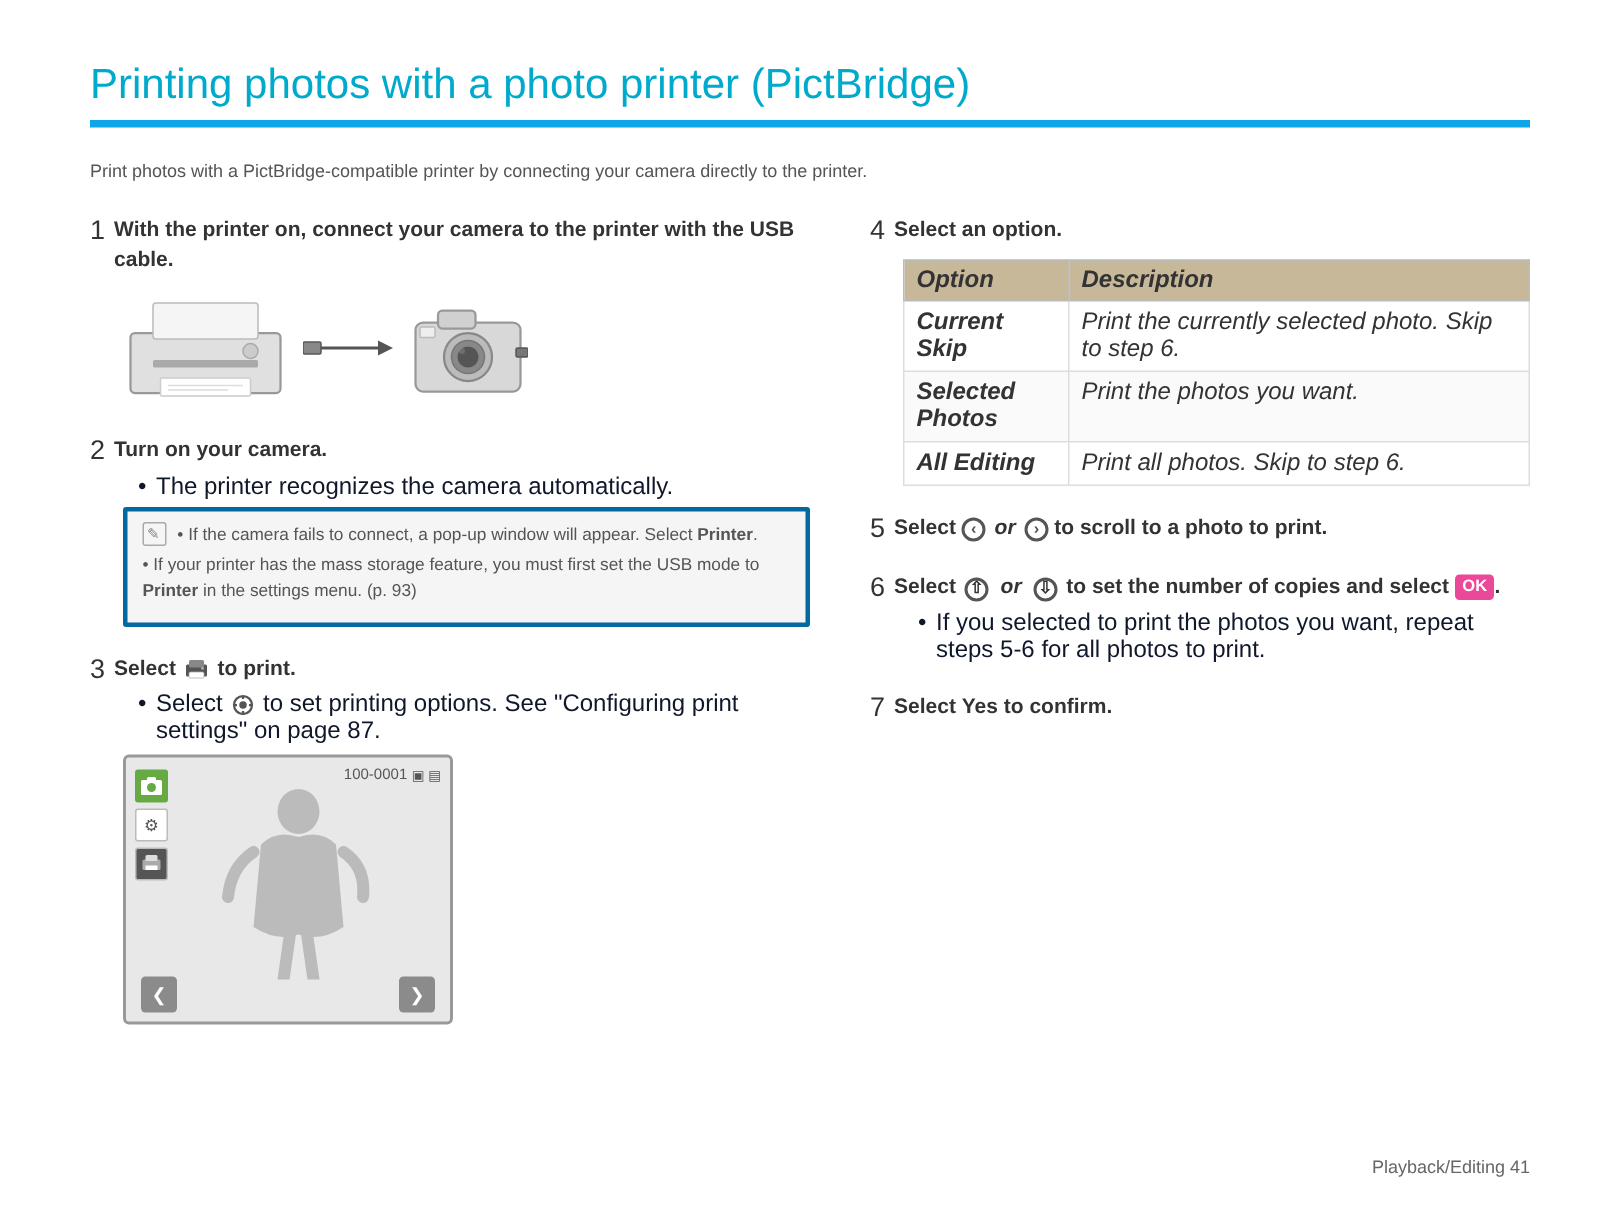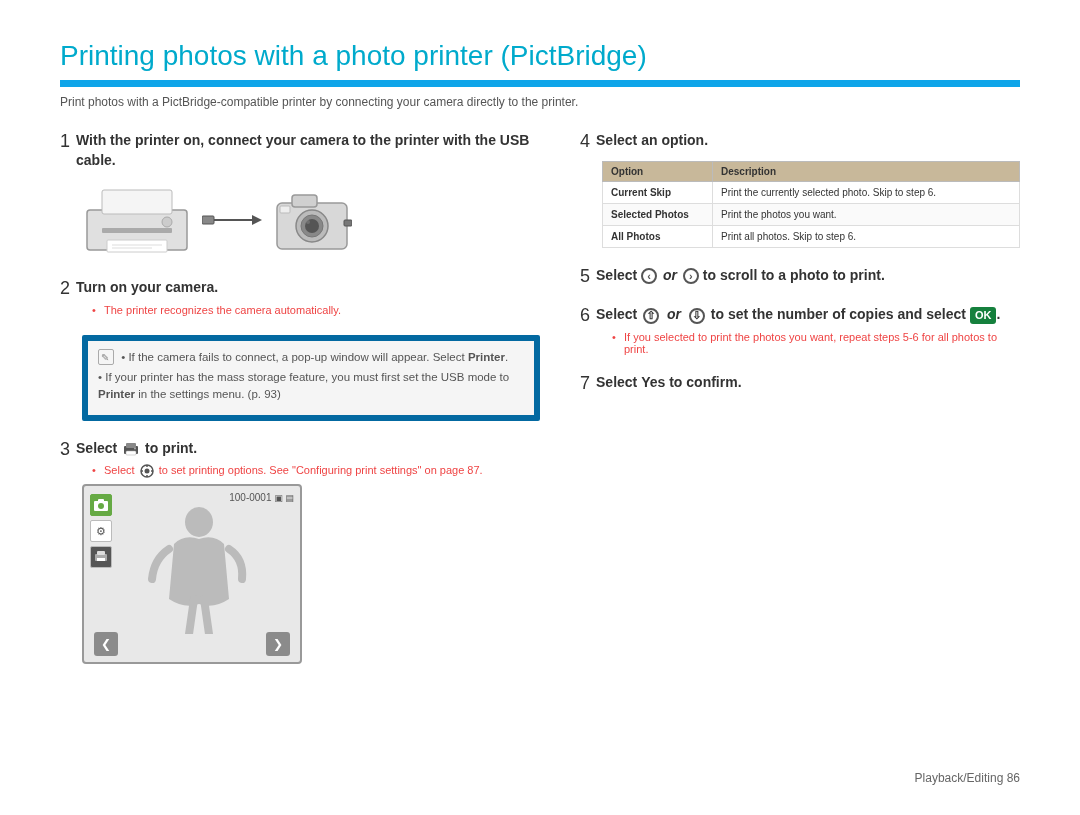--- a/index.html
+++ b/index.html
@@ -9,23 +9,23 @@
       color: #333;
       width: 1080px;
       min-height: 815px;
       padding: 40px 60px 40px 60px;
       font-size: 13px;
     }
     .title {
       font-size: 28px;
       color: #00aacc;
       font-weight: normal;
-      border-bottom: 7px solid #0ea5e9;
+      border-bottom: 5px solid #0ea5e9;
       padding-bottom: 8px;
-      margin-bottom: 8px;
+      margin-bottom: 22px;
     }
     .subtitle {
       font-size: 12px;
       color: #555;
       margin-bottom: 22px;
     }
     .two-col {
       display: flex;
       gap: 40px;
     }
@@ -55,38 +55,38 @@
     .step-title {
       font-size: 14px;
       font-weight: bold;
       color: #333;
       line-height: 1.4;
     }
     .step-body {
       margin-left: 22px;
     }
     .bullet {
-      font-size: 11px;
-      color: #ef4444;
+      font-size: 16px;
+      color: #0f172a;
       margin-left: 10px;
       margin-bottom: 3px;
       position: relative;
       padding-left: 12px;
     }
     .bullet::before {
       content: '•';
       position: absolute;
       left: 0;
     }
     .note-box {
       background: #f5f5f5;
-      border: 6px solid #0369a1;
+      border: 3px solid #0369a1;
       border-radius: 2px;
       padding: 8px 10px;
-      margin-top: 19px;
+      margin-top: 4px;
       font-size: 11.5px;
       color: #555;
       line-height: 1.5;
     }
     .note-box .note-icon {
       display: inline-block;
       width: 16px;
       height: 16px;
       border: 1.5px solid #aaa;
       border-radius: 2px;
@@ -113,21 +113,22 @@
       align-items: center;
       gap: 10px;
       margin: 10px 0 16px 22px;
     }
 
     
     .option-table {
       width: 100%;
       border-collapse: collapse;
       margin-top: 8px;
-      font-size: 10px;
+      font-size: 16px;
+      font-style: italic;
     }
     .option-table th {
       background: #c8b89a;
       color: #333;
       font-weight: bold;
       padding: 4px 8px;
       text-align: left;
       border: 1px solid #bbb;
     }
     .option-table td {
@@ -218,21 +219,21 @@
       display: flex;
       align-items: center;
       justify-content: center;
       color: white;
       font-size: 12px;
     }
     .ok-symbol {
       display: inline-flex;
       align-items: center;
       justify-content: center;
-      background: #15803d;
+      background: #ec4899;
       color: white;
       border-radius: 3px;
       padding: 1px 5px;
       font-size: 11px;
       font-weight: bold;
       vertical-align: middle;
     }
     footer {
       position: absolute;
       bottom: 30px;
@@ -406,21 +407,21 @@
           <tbody>
             <tr>
               <td class="col-option">Current Skip</td>
               <td>Print the currently selected photo. Skip to step 6.</td>
             </tr>
             <tr>
               <td class="col-option">Selected Photos</td>
               <td>Print the photos you want.</td>
             </tr>
             <tr>
-              <td class="col-option">All Photos</td>
+              <td class="col-option">All Editing</td>
               <td>Print all photos. Skip to step 6.</td>
             </tr>
           </tbody>
         </table>
       </div>
     </div>
 
     <div class="step" style="margin-top:18px;">
       <div class="step-header">
         <span class="step-num">5</span>
@@ -453,13 +454,13 @@
     <div class="step">
       <div class="step-header">
         <span class="step-num">7</span>
         <span class="step-title">Select <strong>Yes</strong> to confirm.</span>
       </div>
     </div>
 
   </div>
 </div>
 
-<footer>Playback/Editing  86</footer>
+<footer>Playback/Editing  41</footer>
 
 </body></html>

